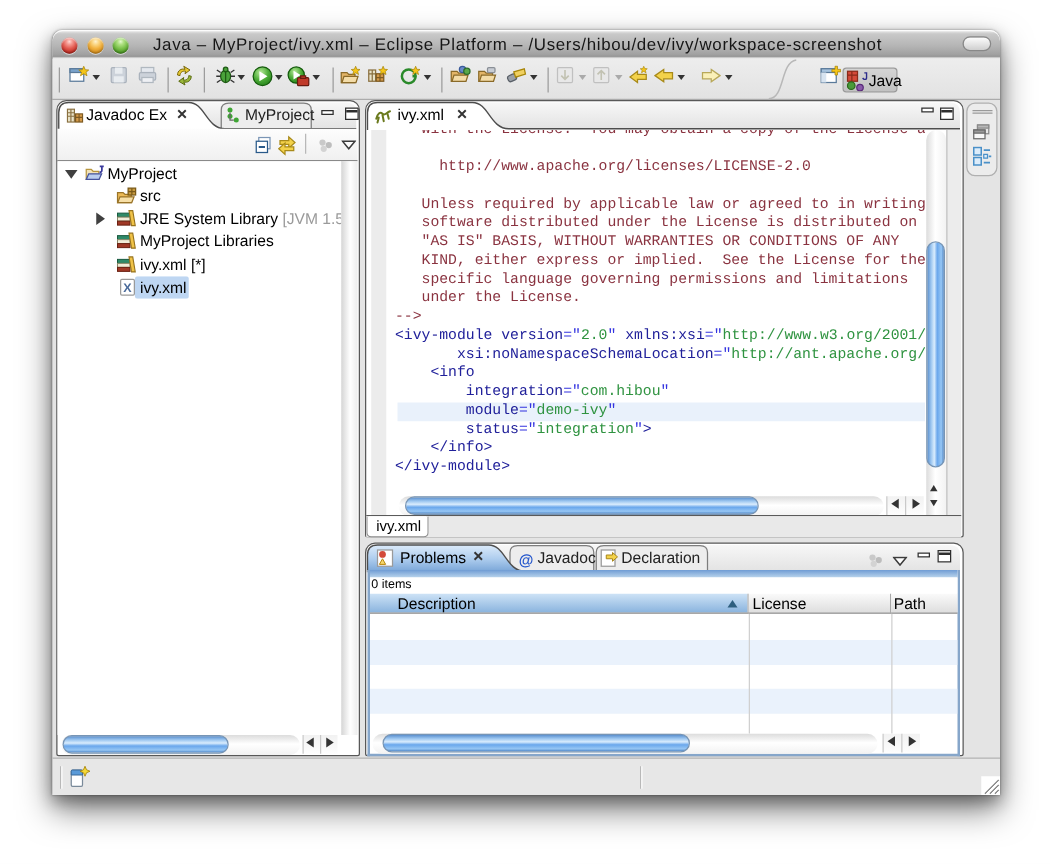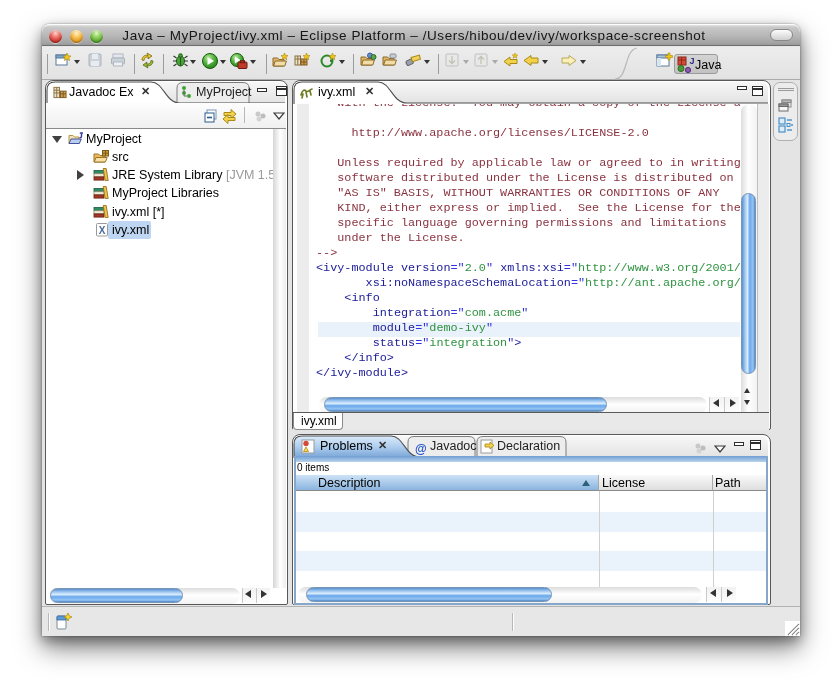--- a/index.html
+++ b/index.html
@@ -473,21 +473,21 @@
    Unless required by applicable law or agreed to in writing,
    software distributed under the License is distributed on an
    "AS IS" BASIS, WITHOUT WARRANTIES OR CONDITIONS OF ANY
    KIND, either express or implied.  See the License for the
    specific language governing permissions and limitations
    under the License.
 --&gt;</span>
 <span class="tg">&lt;ivy-module</span> <span class="tg">version</span><span class="qt">="</span><span class="vl">2.0</span><span class="qt">"</span> <span class="tg">xmlns:xsi</span><span class="qt">="</span><span class="vl">http://www.w3.org/2001/XMLSchema-instance</span>
        <span class="tg">xsi:noNamespaceSchemaLocation</span><span class="qt">="</span><span class="vl">http://ant.apache.org/ivy/schemas/ivy.xsd</span>
     <span class="tg">&lt;info</span>
-        <span class="tg">integration</span><span class="qt">="</span><span class="vl">com.acme</span><span class="qt">"</span>
+        <span class="tg">integration</span><span class="qt">="</span><span class="vl">com.hibou</span><span class="qt">"</span>
         <span class="tg">module</span><span class="qt">="</span><span class="vl">demo-ivy</span><span class="qt">"</span>
         <span class="tg">status</span><span class="qt">="</span><span class="vl">integration</span><span class="qt">"</span><span class="tg">&gt;</span>
     <span class="tg">&lt;/info&gt;</span>
 <span class="tg">&lt;/ivy-module&gt;</span></pre>
             </div>
 
         <div id="vsb">
           <div class="vthumb" style="top:89px;height:181px;"></div>
           <div class="arr up" style="left:3px;top:284px;"></div>
           <div class="arr down" style="left:3px;top:296px;"></div>

